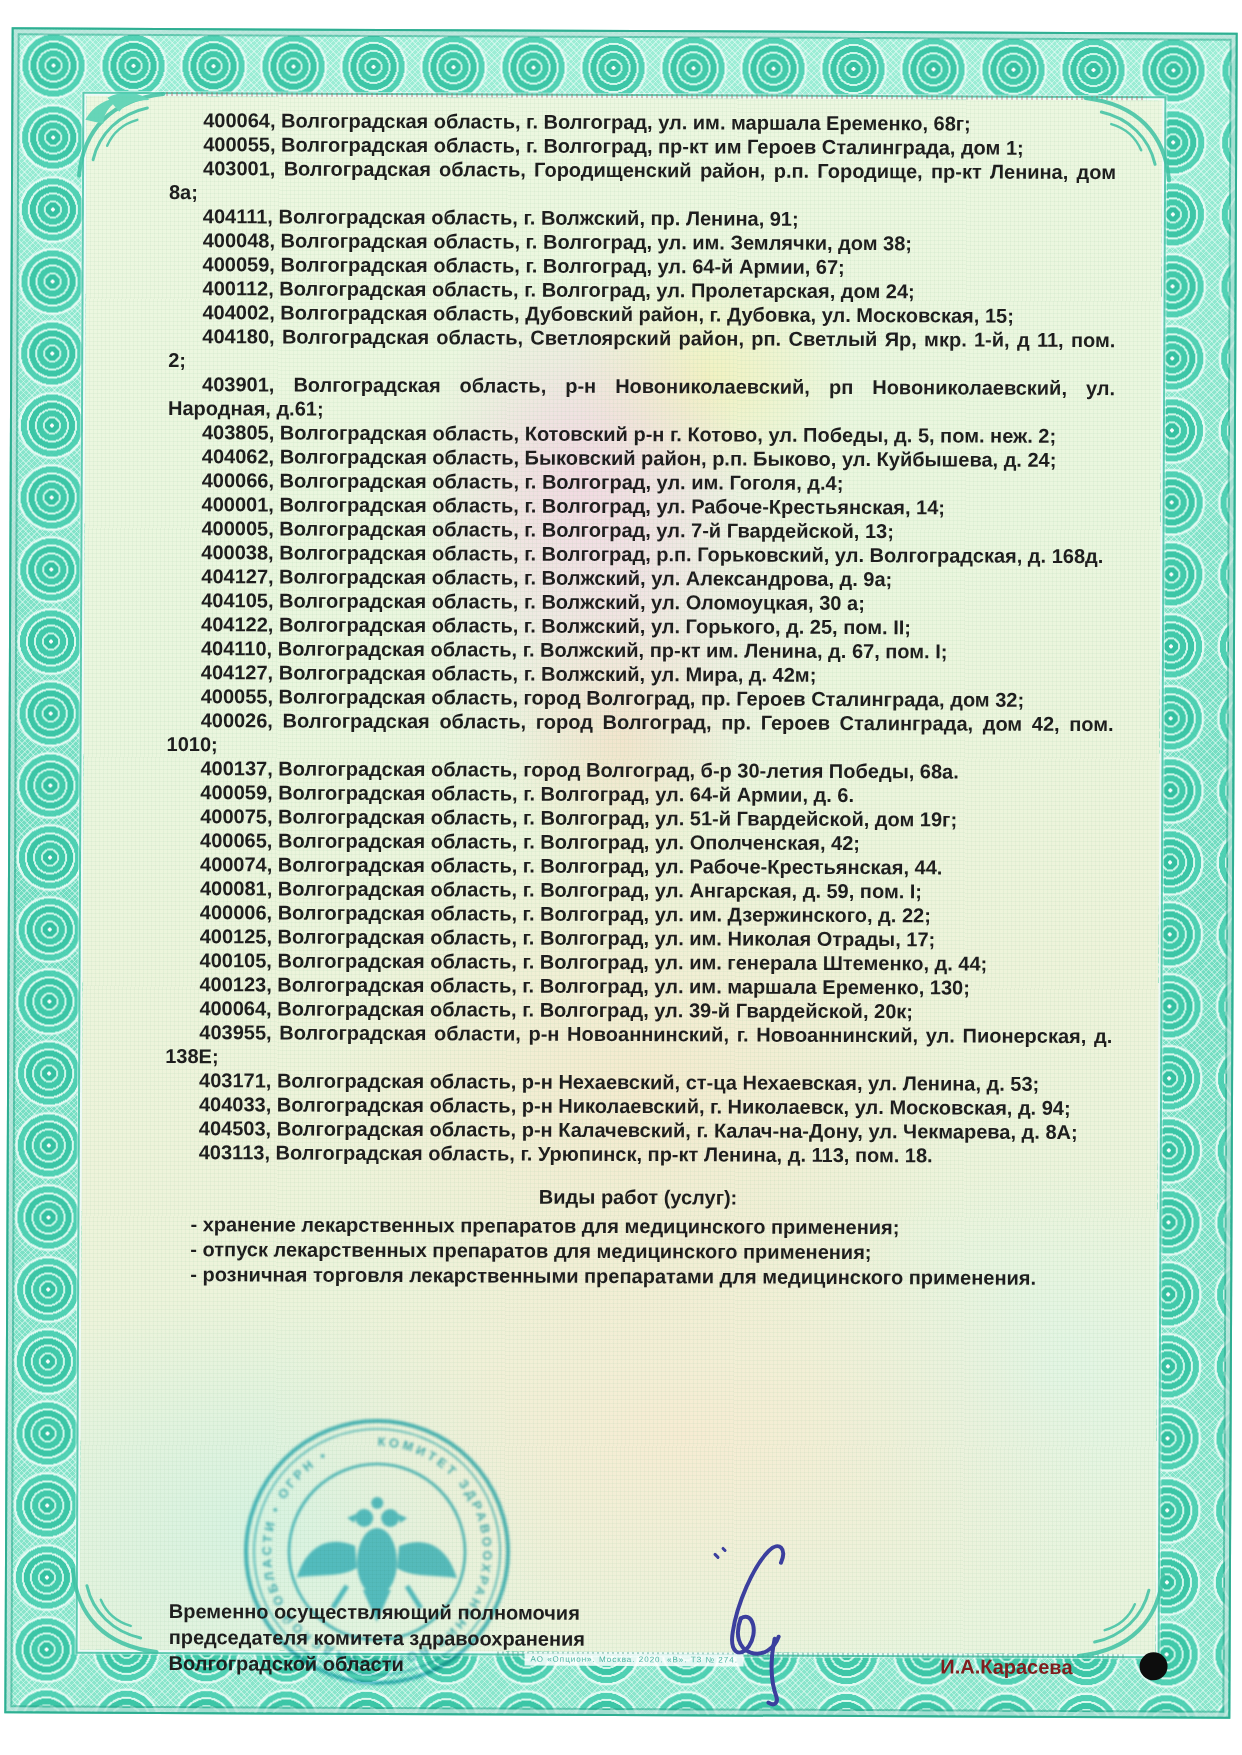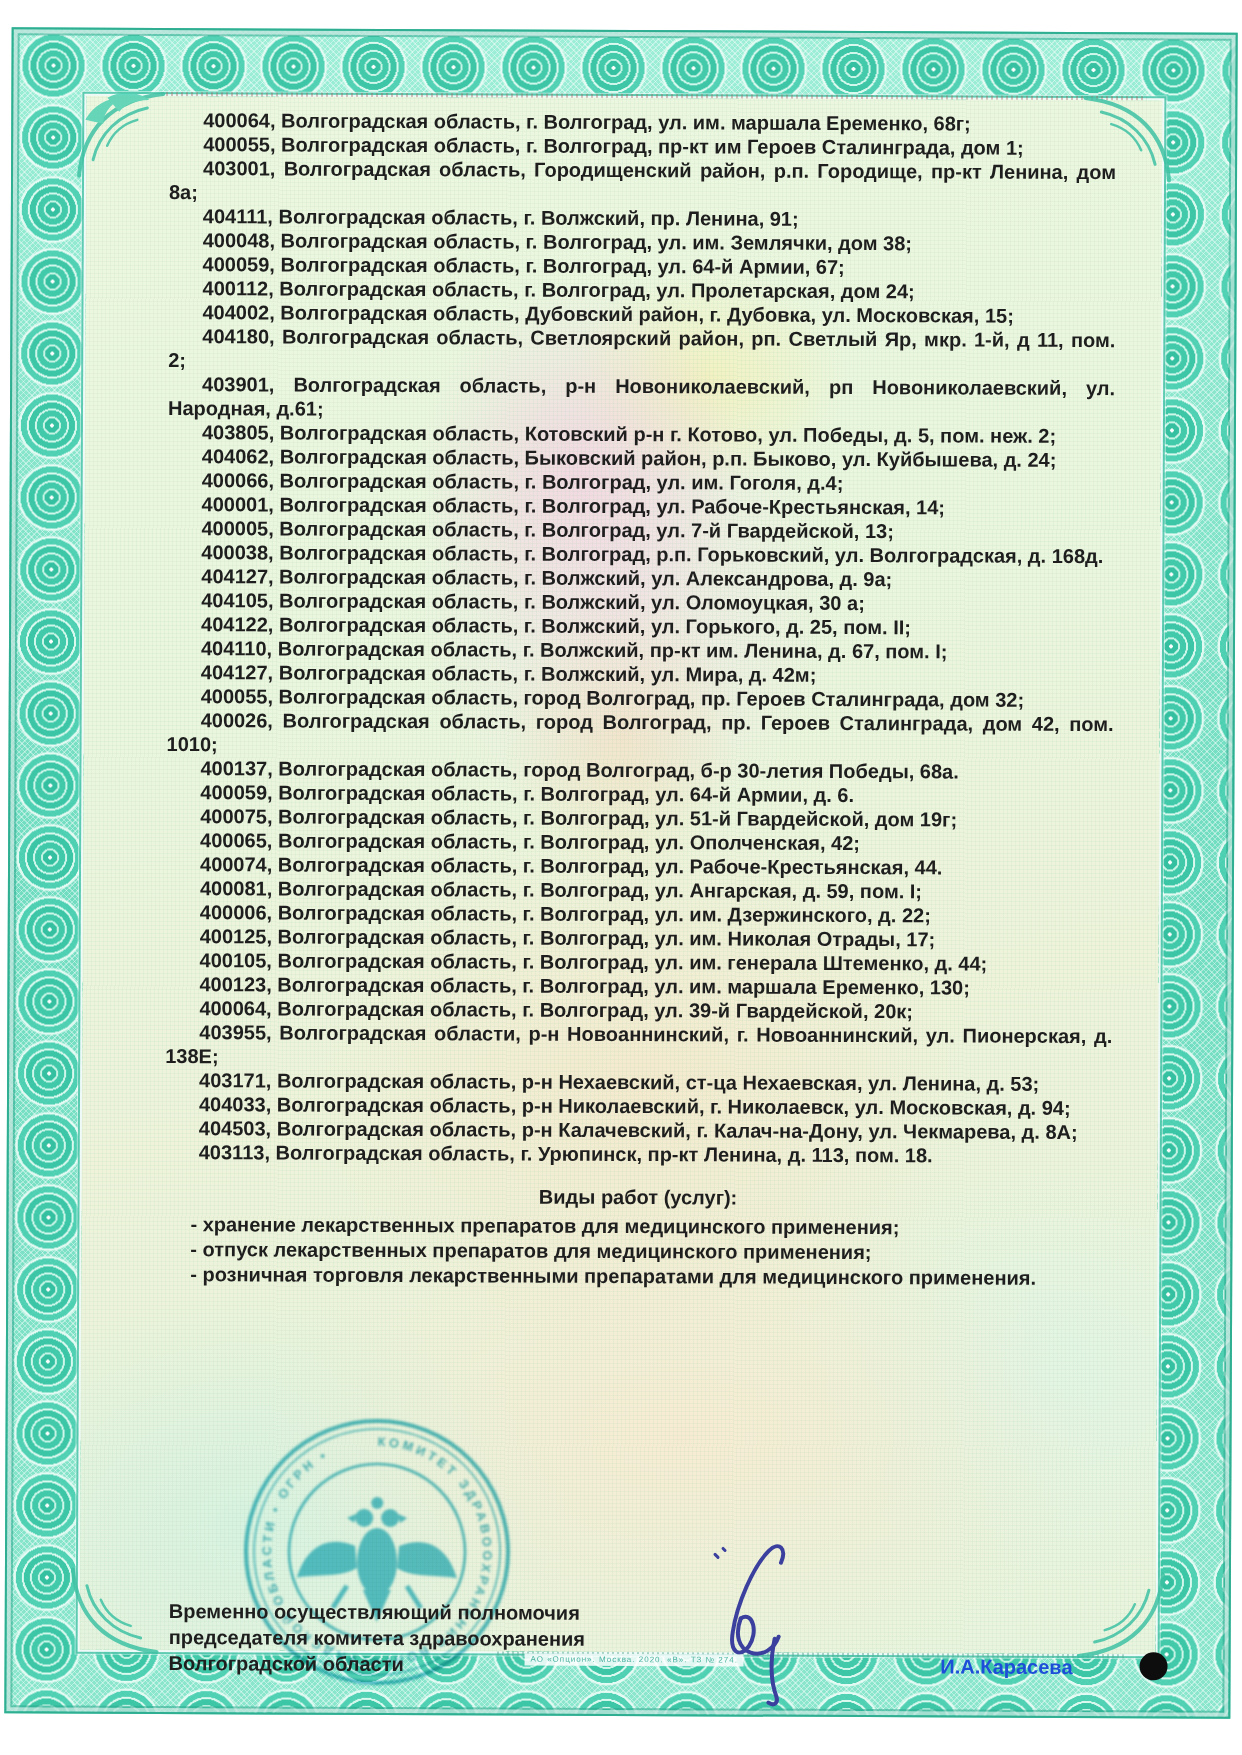--- a/index.html
+++ b/index.html
@@ -72,21 +72,21 @@
   }
   .works p{
     margin:0;text-indent:26px;text-align:justify;
     font-weight:bold;font-size:20px;line-height:25px;color:#1e1e1e;
     position:relative;z-index:2;
   }
   .footer-lines{position:absolute;left:164px;top:1570px;width:600px;z-index:4;}
   .footer-lines p{margin:0;font-weight:bold;font-size:20px;line-height:26px;color:#1e1e1e;}
   .signer{
     position:absolute;right:158px;top:1624px;z-index:4;
-    font-weight:bold;font-size:20px;color:#1d4ed8;
+    font-weight:bold;font-size:20px;color:#7f1d1d;
   }
   
   .stamp{position:absolute;left:232px;top:1383px;width:280px;height:280px;z-index:3;
     opacity:.88;mix-blend-mode:multiply;}
   .signature{position:absolute;left:688px;top:1500px;width:110px;height:180px;z-index:5;}
   .punch-dot{position:absolute;left:1135px;top:1620px;width:28px;height:28px;border-radius:50%;
     background:#0d0d0d;z-index:6;}
   .print-label{
     position:absolute;left:520px;top:1624px;z-index:6;
     background:rgba(255,255,255,.85);padding:1px 6px;

